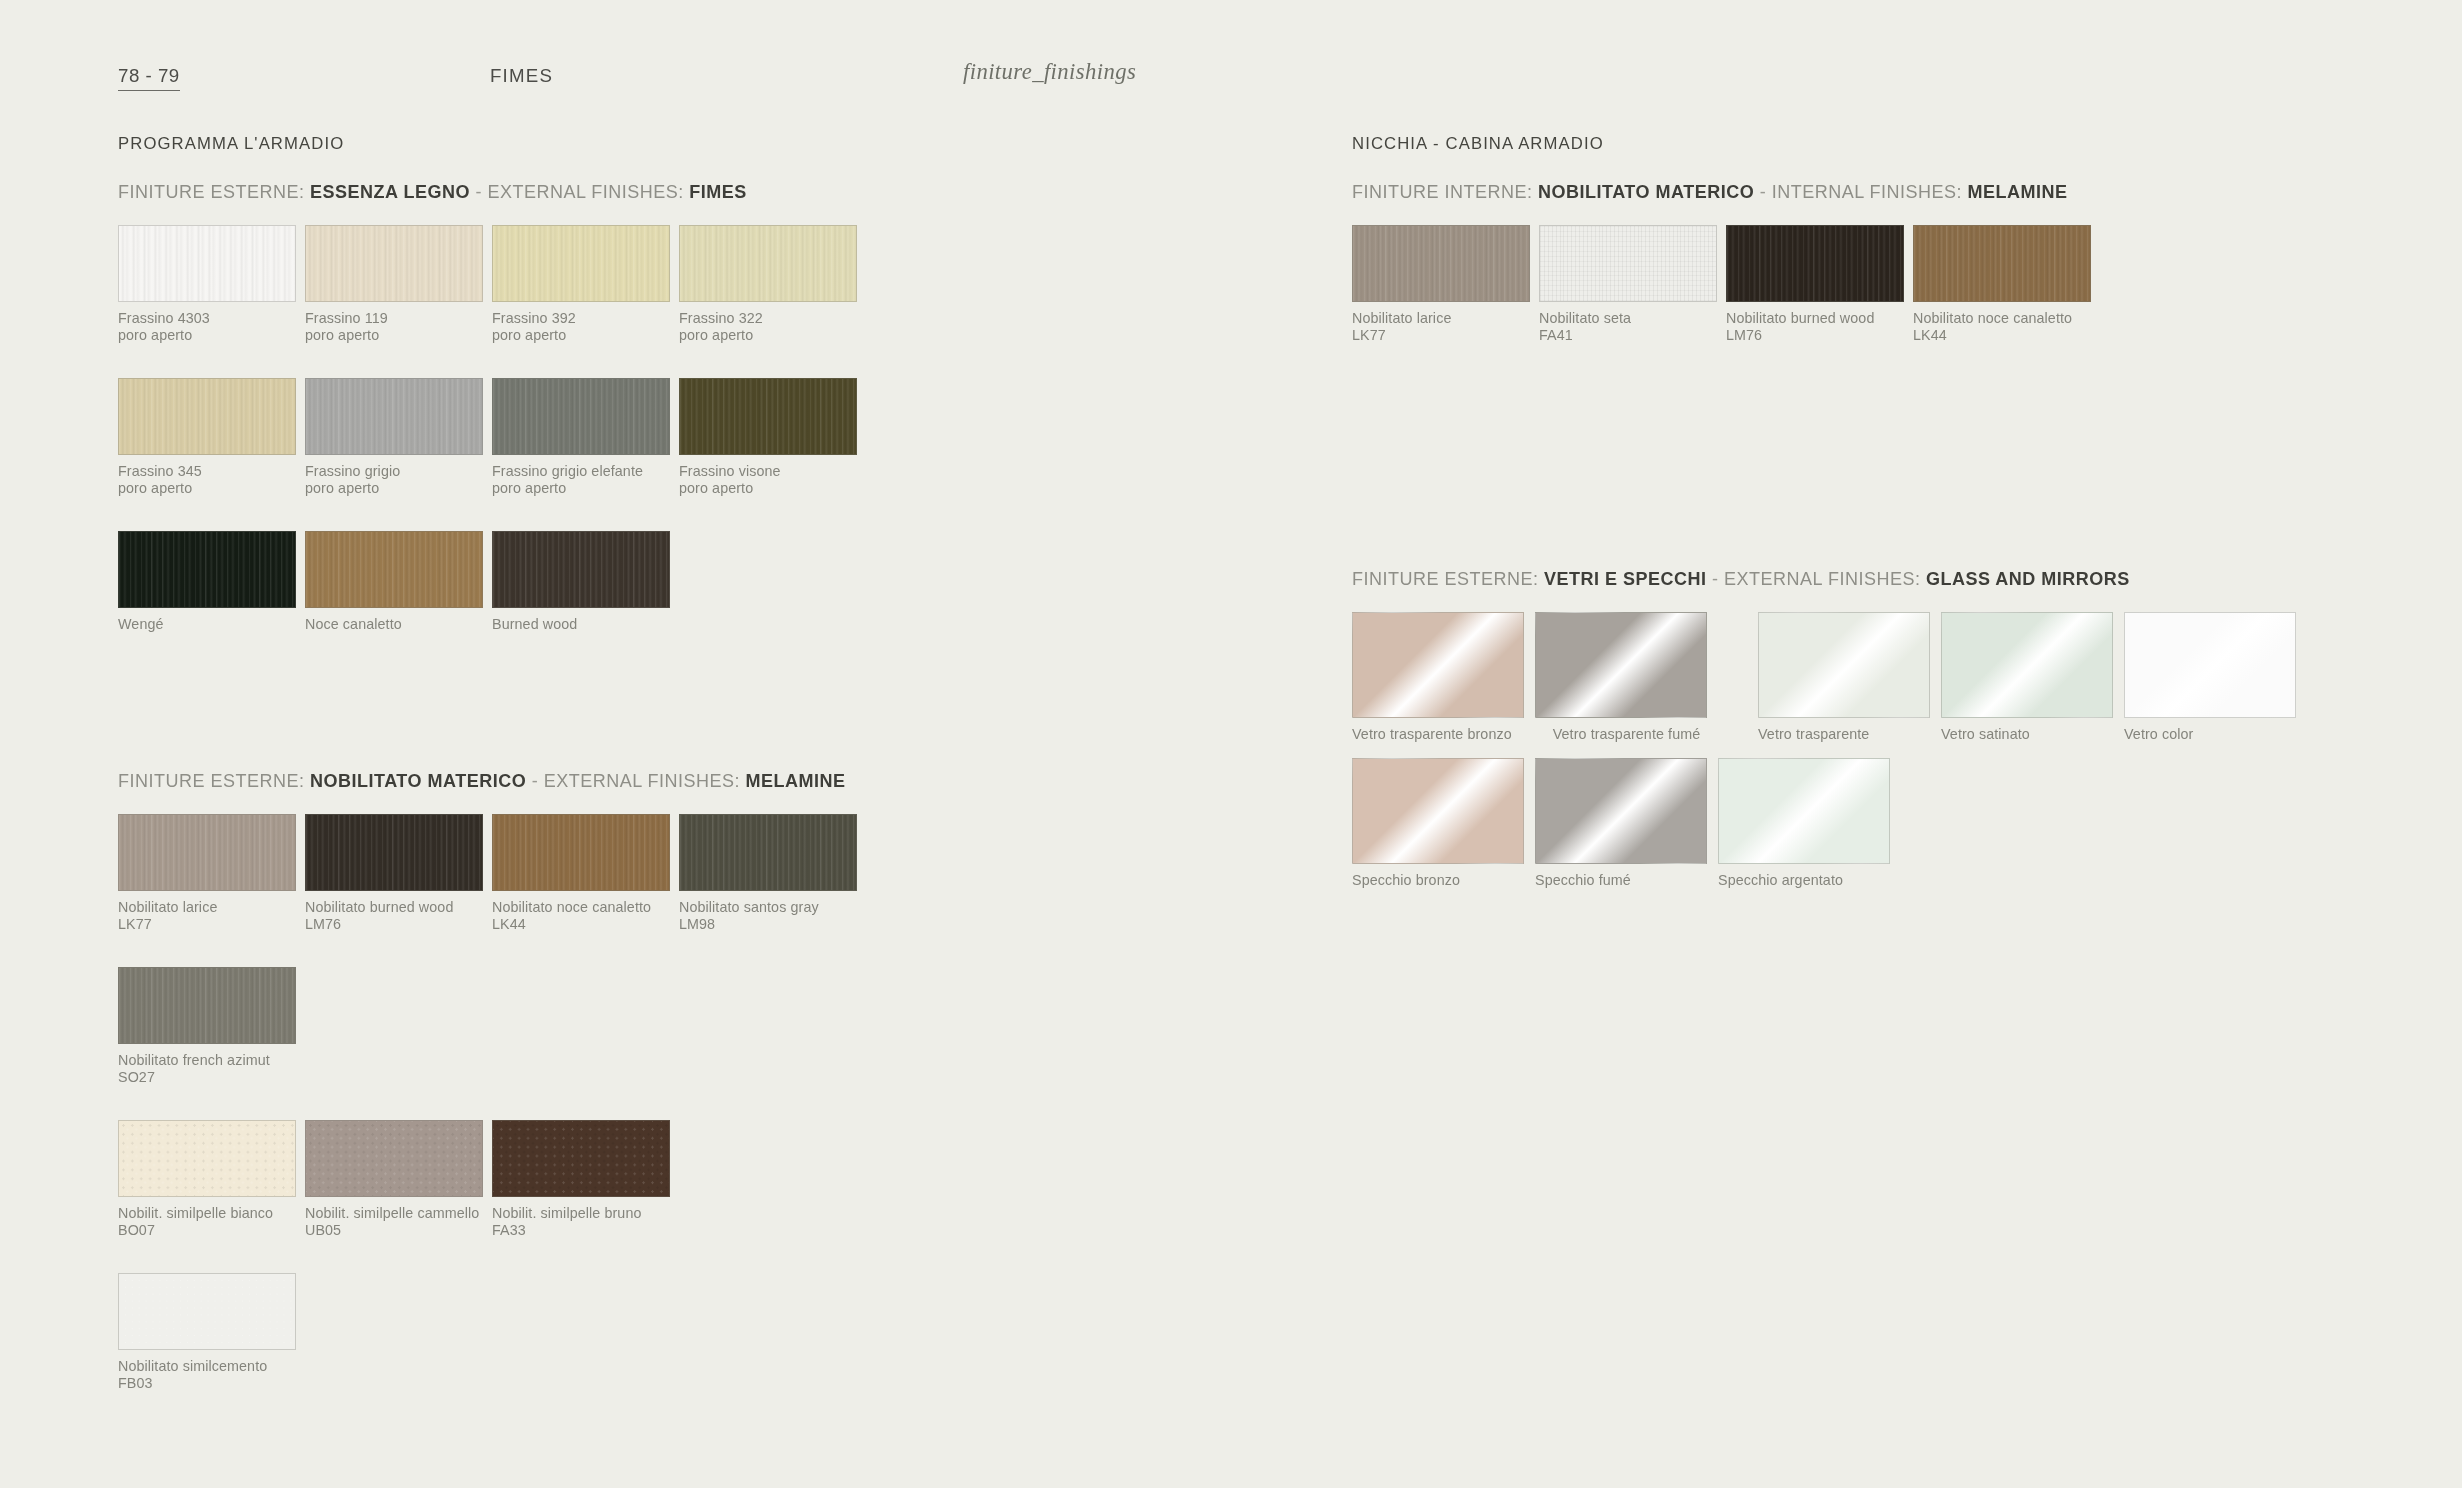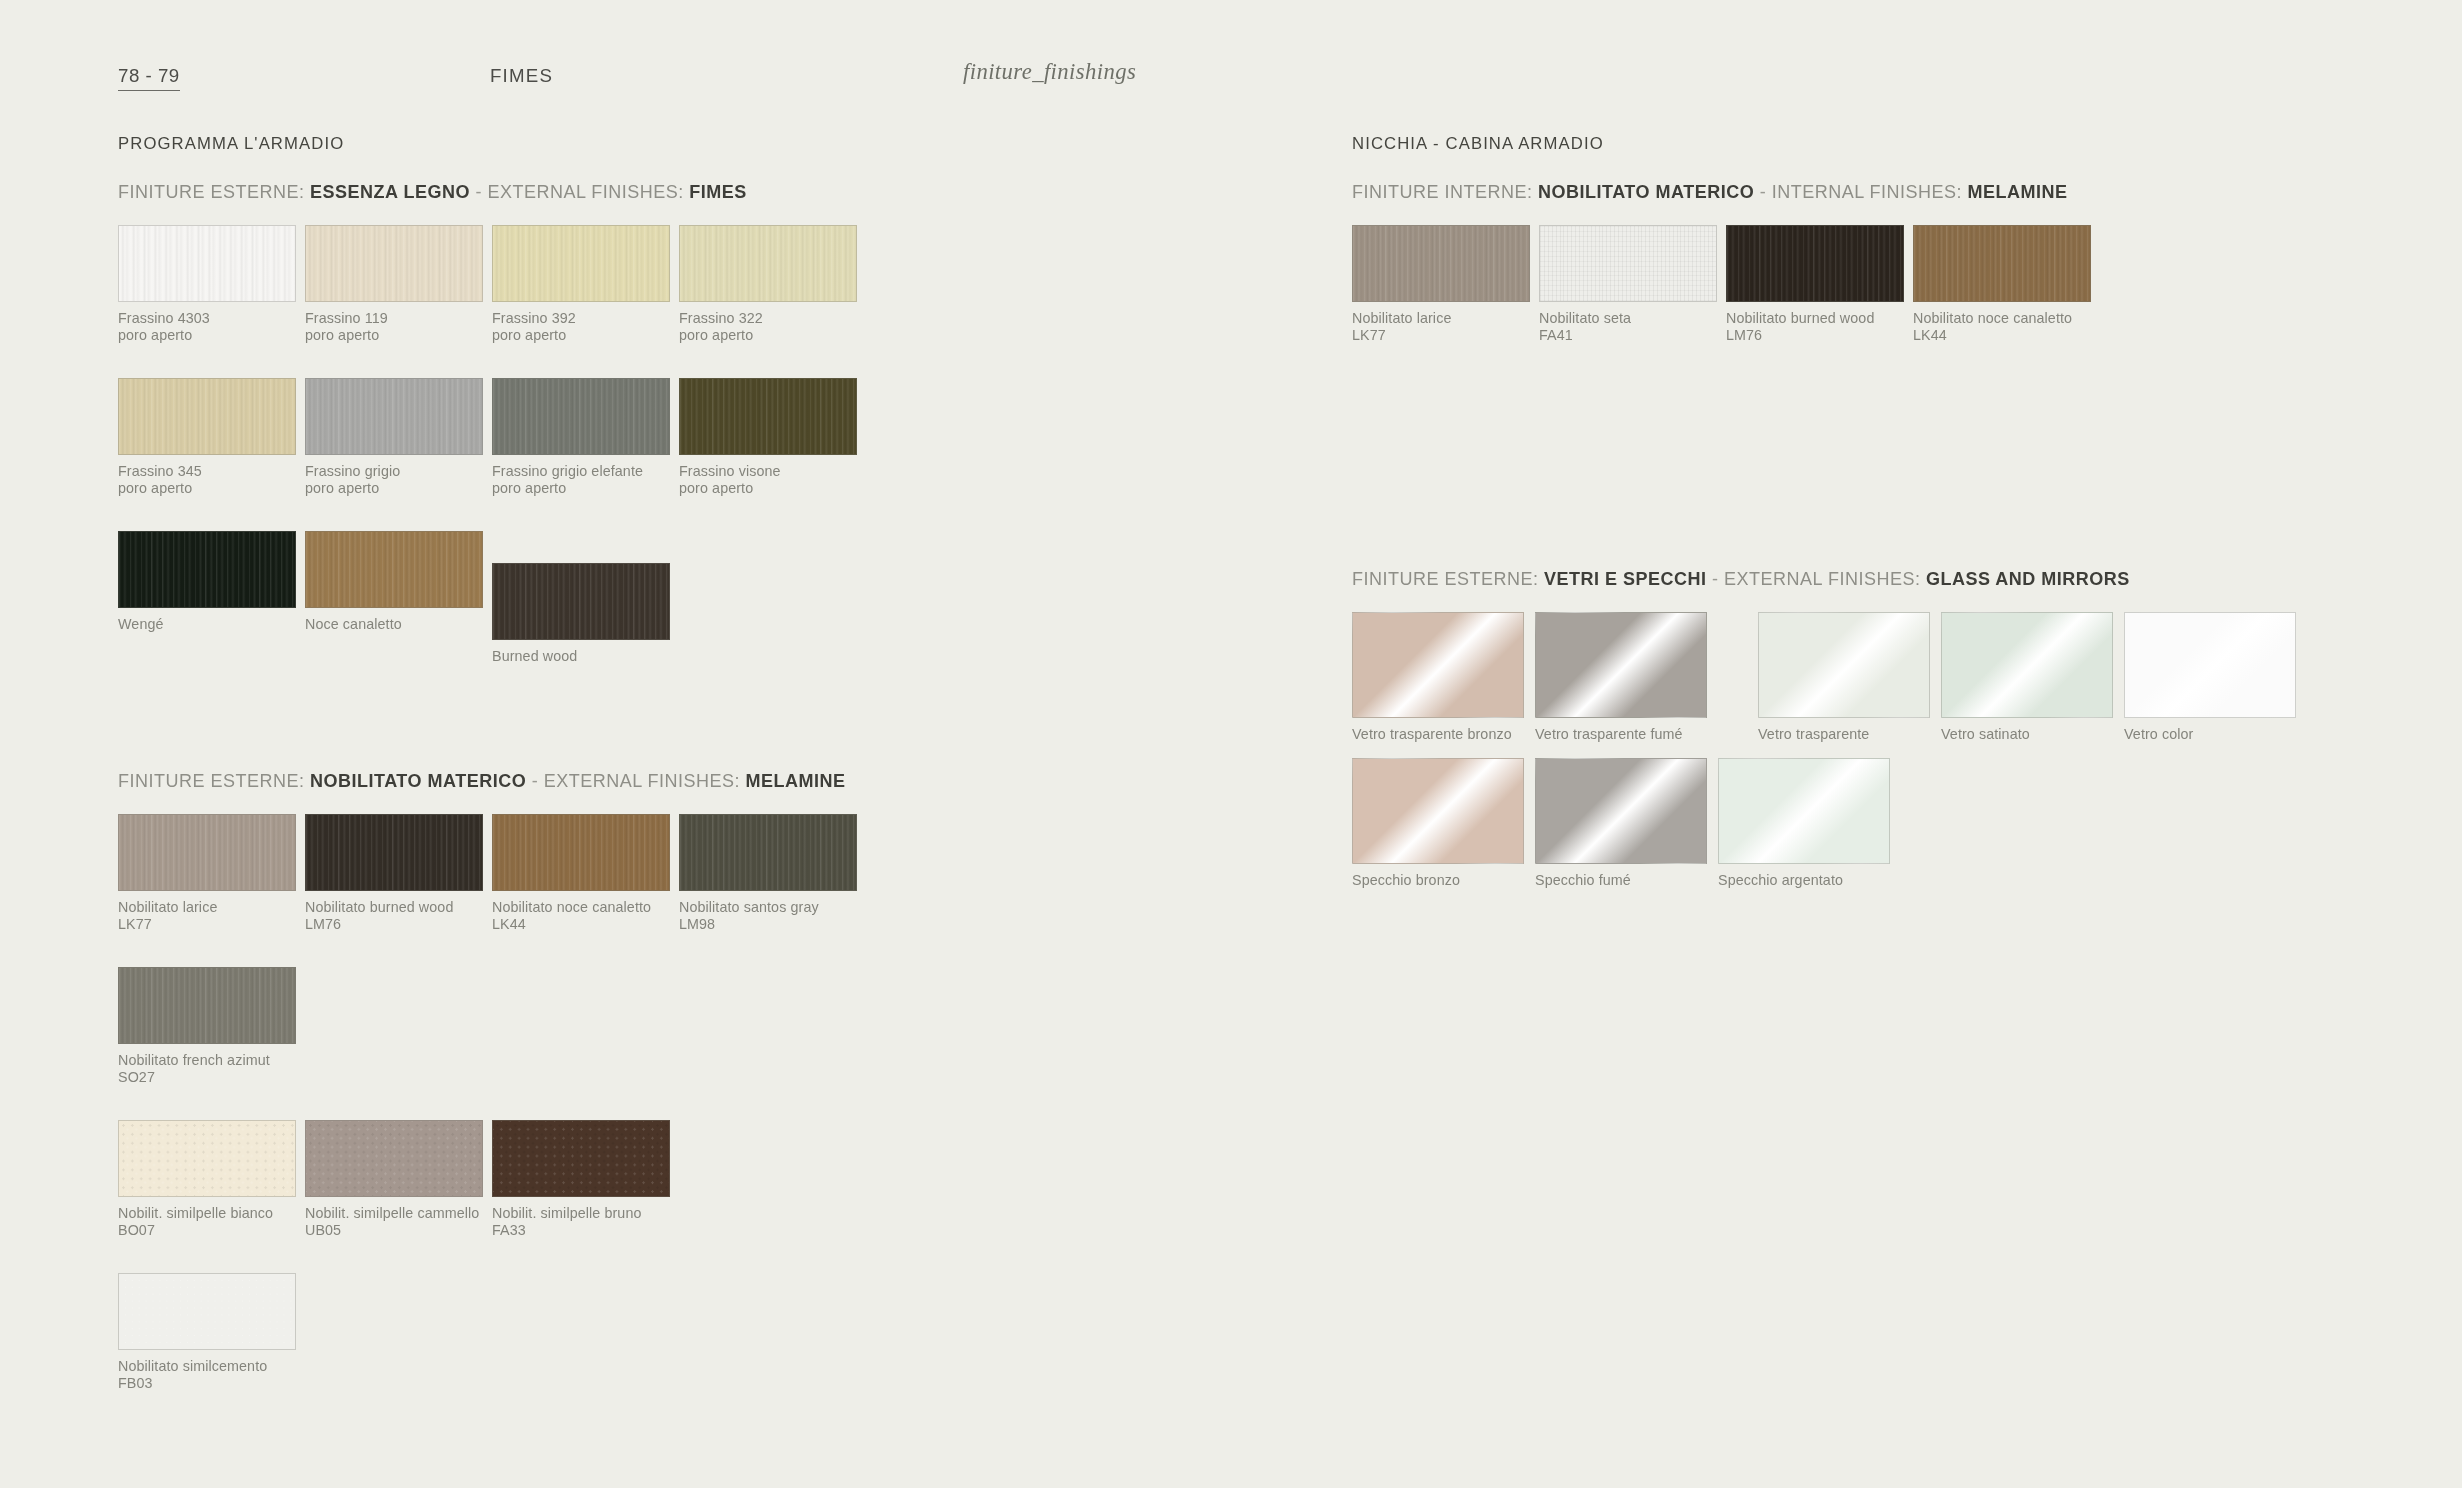--- a/index.html
+++ b/index.html
@@ -161,21 +161,21 @@
         </div>
         <div class="row" style="height: 153px;">
           <div class="cell" style="width: 187px;">
             <div class="chip" style="width: 178px; height: 77px; background: rgb(20, 28, 20);"></div>
             <div class="caption"><span>Wengé</span></div>
           </div>
           <div class="cell" style="width: 187px;">
             <div class="chip" style="width: 178px; height: 77px; background: rgb(154, 122, 78);"></div>
             <div class="caption"><span>Noce canaletto</span></div>
           </div>
-          <div class="cell" style="width: 187px; margin-top: 32px;">
+          <div class="cell" style="width: 187px;">
             <div class="chip" style="width: 178px; height: 77px; background: rgb(60, 52, 44);"></div>
             <div class="caption"><span>Burned wood</span></div>
           </div>
         </div>
       </div>
     </div>
     <div class="section" style="top: 771px;">
       <div class="section-head"><span class="lt">FINITURE ESTERNE:</span> <span class="bd">NOBILITATO MATERICO</span> <span class="sep">-</span> <span class="lt">EXTERNAL FINISHES:</span> <span class="bd">MELAMINE</span></div>
       <div class="rows">
         <div class="row" style="height: 153px;">
@@ -251,21 +251,21 @@
       </div>
     </div>
     <div class="section" style="top: 569px;">
       <div class="section-head"><span class="lt">FINITURE ESTERNE:</span> <span class="bd">VETRI E SPECCHI</span> <span class="sep">-</span> <span class="lt">EXTERNAL FINISHES:</span> <span class="bd">GLASS AND MIRRORS</span></div>
       <div class="rows">
         <div class="row" style="height: 146px;">
           <div class="cell" style="width: 183px;">
             <div class="chip glass flat" style="width: 172px; height: 106px; background: linear-gradient(135deg, rgb(211, 189, 174) 0%, rgb(211, 189, 174) 38%, rgb(255, 255, 255) 52%, rgb(211, 189, 174) 70%, rgb(211, 189, 174) 100%);"></div>
             <div class="caption"><span>Vetro trasparente bronzo</span></div>
           </div>
-          <div class="cell" style="width: 183px;">
+          <div class="cell" style="width: 183px; text-align: center;">
             <div class="chip glass flat" style="width: 172px; height: 106px; background: linear-gradient(135deg, rgb(167, 162, 156) 0%, rgb(167, 162, 156) 38%, rgb(255, 255, 255) 52%, rgb(167, 162, 156) 70%, rgb(167, 162, 156) 100%);"></div>
             <div class="caption"><span>Vetro trasparente fumé</span></div>
           </div>
           <div class="cell" style="width: 183px; margin-left: 40px;">
             <div class="chip glass flat" style="width: 172px; height: 106px; background: linear-gradient(135deg, rgb(232, 236, 228) 0%, rgb(232, 236, 228) 38%, rgb(255, 255, 255) 52%, rgb(232, 236, 228) 70%, rgb(232, 236, 228) 100%);"></div>
             <div class="caption"><span>Vetro trasparente</span></div>
           </div>
           <div class="cell" style="width: 183px;">
             <div class="chip glass flat" style="width: 172px; height: 106px; background: linear-gradient(135deg, rgb(221, 231, 221) 0%, rgb(221, 231, 221) 38%, rgb(255, 255, 255) 52%, rgb(221, 231, 221) 70%, rgb(221, 231, 221) 100%);"></div>
             <div class="caption"><span>Vetro satinato</span></div>

